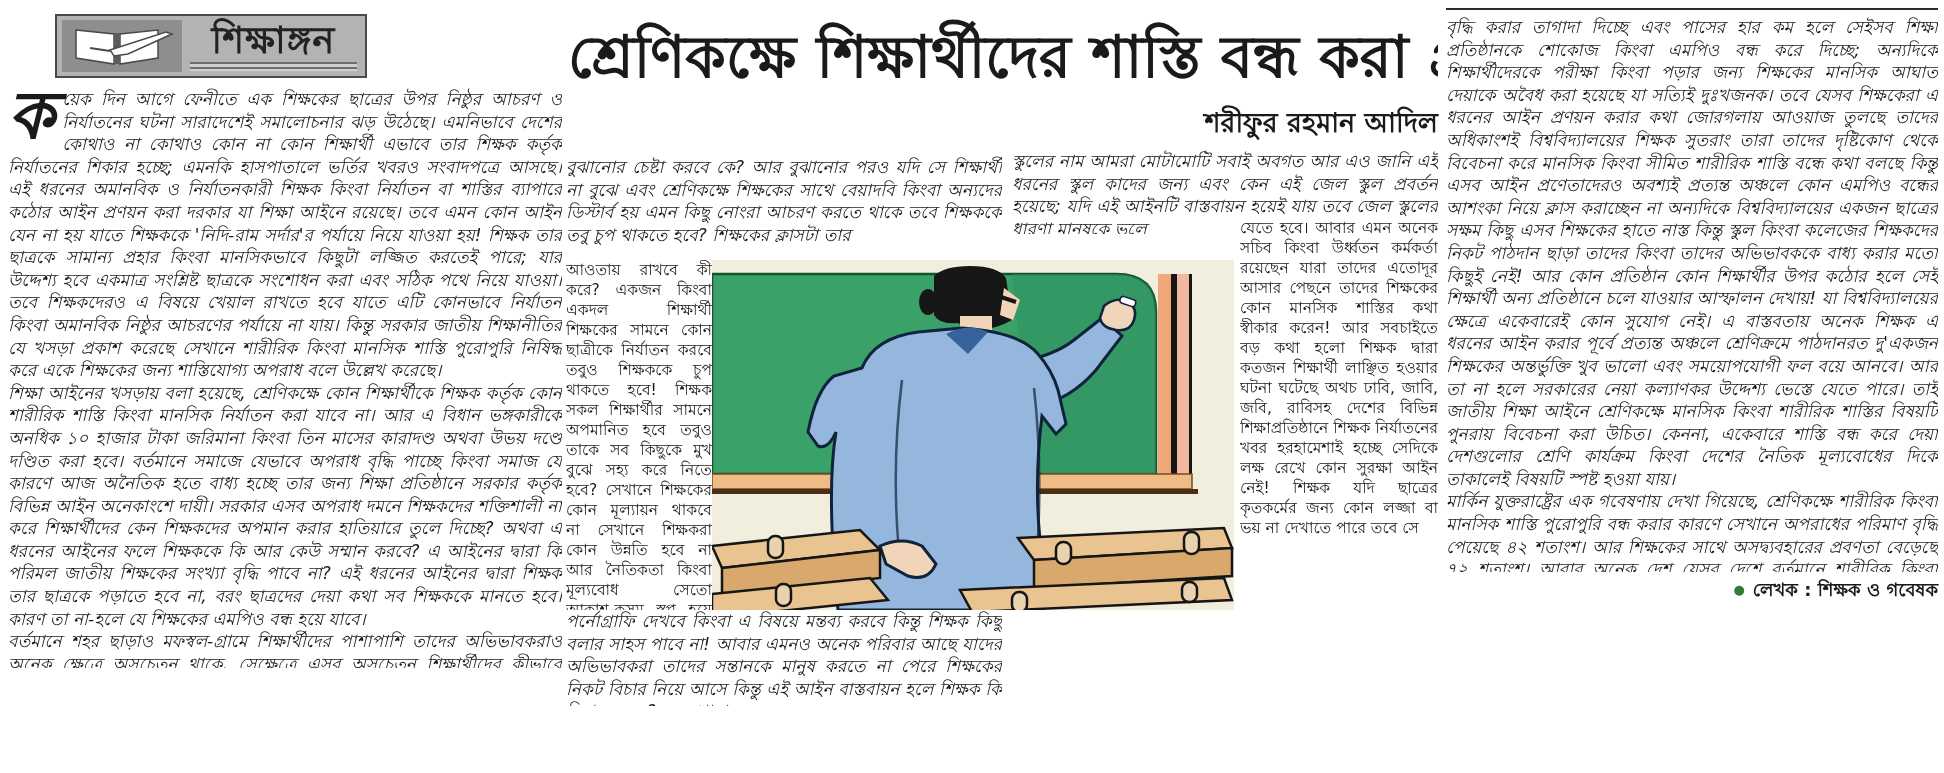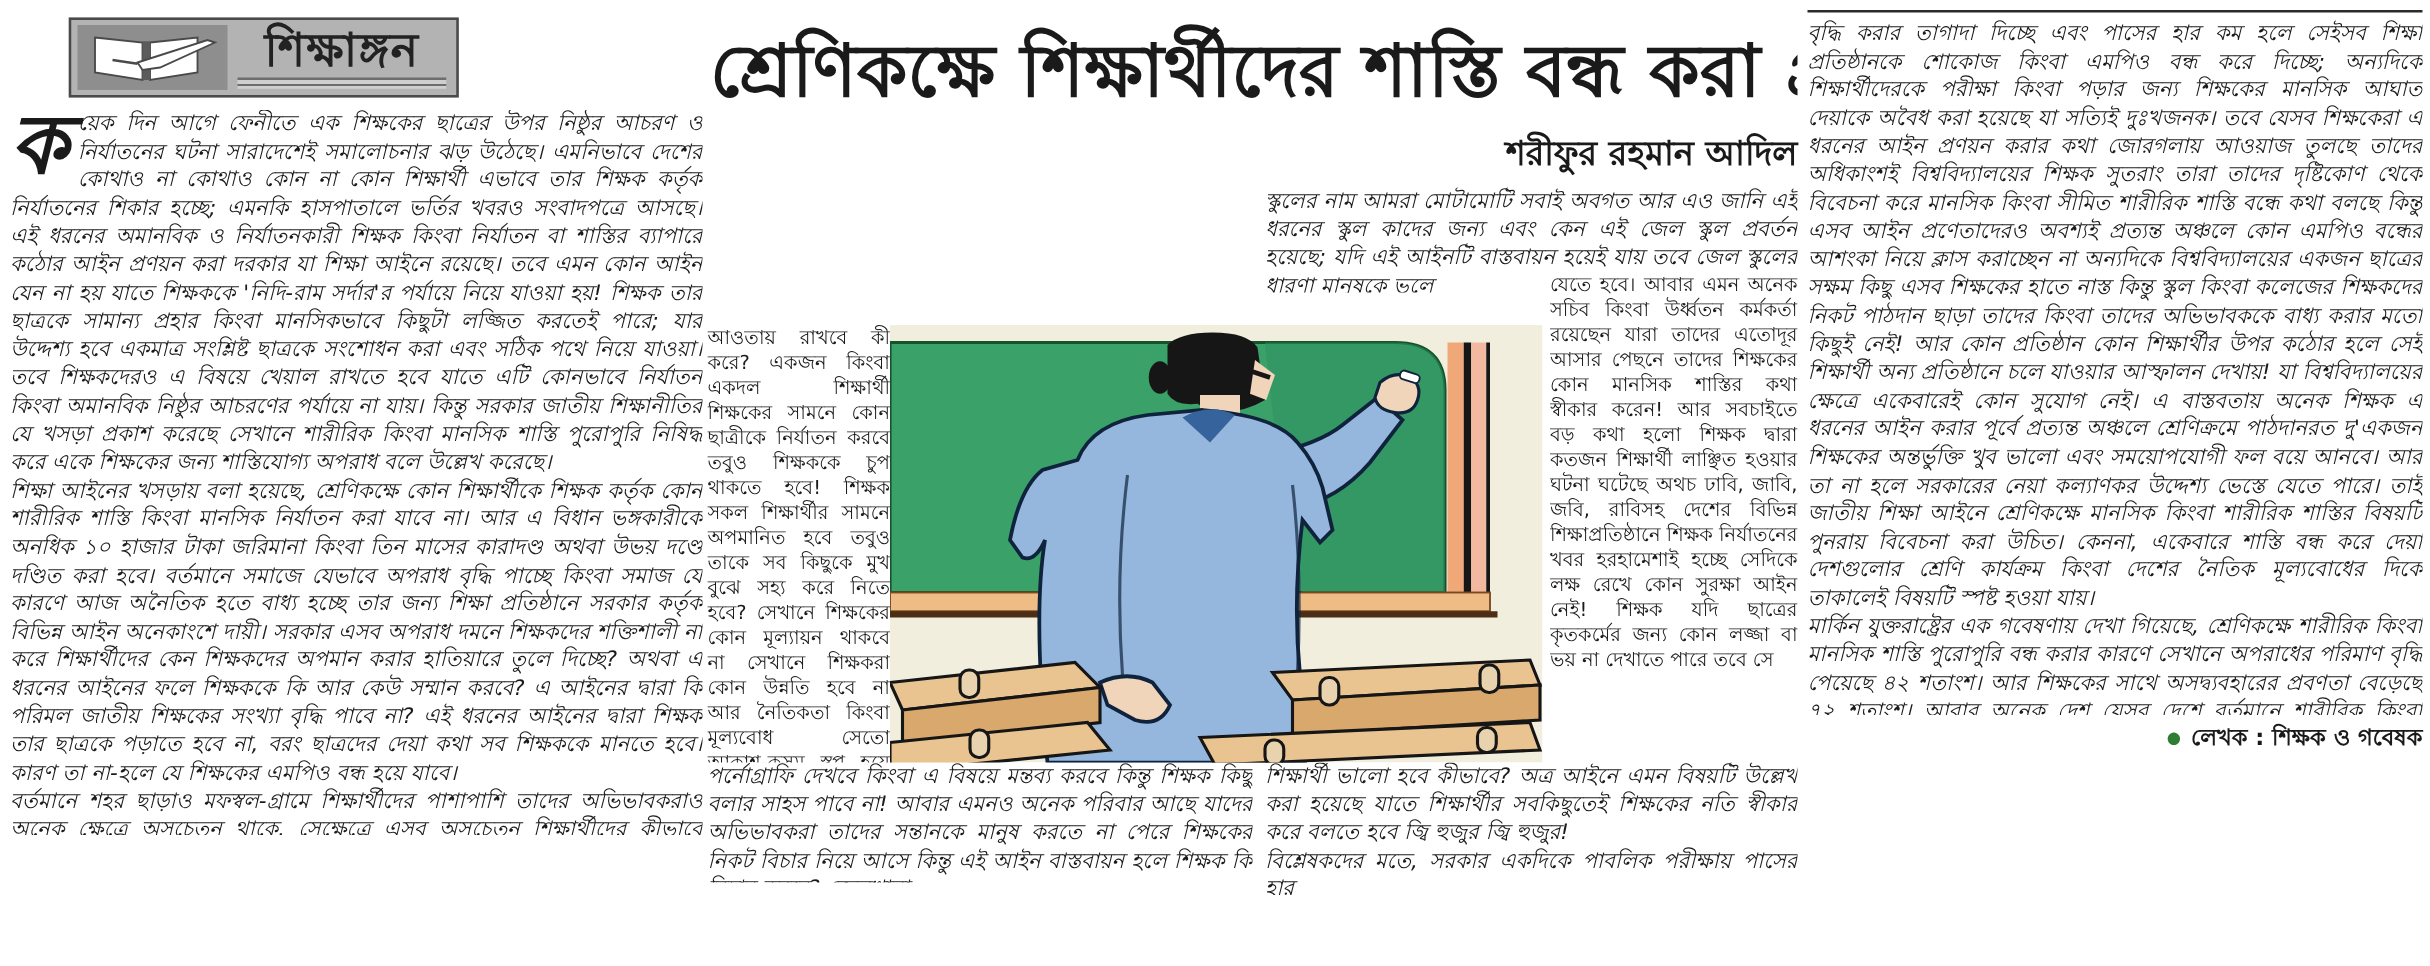--- a/index.html
+++ b/index.html
@@ -93,29 +93,26 @@
 
   <div class="abs headline">শ্রেণিকক্ষে শিক্ষার্থীদের শাস্তি বন্ধ করা প্রসঙ্গে</div>
   <div class="abs byline">শরীফুর রহমান আদিল</div>
 
   <div class="abs left-col body-text">
     <p><span class="dropcap">ক</span><span>য়েক দিন আগে ফেনীতে এক শিক্ষকের ছাত্রের উপর নিষ্ঠুর আচরণ ও নির্যাতনের ঘটনা সারাদেশেই সমালোচনার ঝড় উঠেছে। এমনিভাবে দেশের কোথাও না কোথাও কোন না কোন শিক্ষার্থী এভাবে তার শিক্ষক কর্তৃক নির্যাতনের শিকার হচ্ছে; এমনকি হাসপাতালে ভর্তির খবরও সংবাদপত্রে আসছে। এই ধরনের অমানবিক ও নির্যাতনকারী শিক্ষক কিংবা নির্যাতন বা শাস্তির ব্যাপারে কঠোর আইন প্রণয়ন করা দরকার যা শিক্ষা আইনে রয়েছে। তবে এমন কোন আইন যেন না হয় যাতে শিক্ষককে 'নিদি-রাম সর্দার'র পর্যায়ে নিয়ে যাওয়া হয়! শিক্ষক তার ছাত্রকে সামান্য প্রহার কিংবা মানসিকভাবে কিছুটা লজ্জিত করতেই পারে; যার উদ্দেশ্য হবে একমাত্র সংশ্লিষ্ট ছাত্রকে সংশোধন করা এবং সঠিক পথে নিয়ে যাওয়া। তবে শিক্ষকদেরও এ বিষয়ে খেয়াল রাখতে হবে যাতে এটি কোনভাবে নির্যাতন কিংবা অমানবিক নিষ্ঠুর আচরণের পর্যায়ে না যায়। কিন্তু সরকার জাতীয় শিক্ষানীতির যে খসড়া প্রকাশ করেছে সেখানে শারীরিক কিংবা মানসিক শাস্তি পুরোপুরি নিষিদ্ধ করে একে শিক্ষকের জন্য শাস্তিযোগ্য অপরাধ বলে উল্লেখ করেছে।</span></p>
     <p>শিক্ষা আইনের খসড়ায় বলা হয়েছে, শ্রেণিকক্ষে কোন শিক্ষার্থীকে শিক্ষক কর্তৃক কোন শারীরিক শাস্তি কিংবা মানসিক নির্যাতন করা যাবে না। আর এ বিধান ভঙ্গকারীকে অনধিক ১০ হাজার টাকা জরিমানা কিংবা তিন মাসের কারাদণ্ড অথবা উভয় দণ্ডে দণ্ডিত করা হবে। বর্তমানে সমাজে যেভাবে অপরাধ বৃদ্ধি পাচ্ছে কিংবা সমাজ যে কারণে আজ অনৈতিক হতে বাধ্য হচ্ছে তার জন্য শিক্ষা প্রতিষ্ঠানে সরকার কর্তৃক বিভিন্ন আইন অনেকাংশে দায়ী। সরকার এসব অপরাধ দমনে শিক্ষকদের শক্তিশালী না করে শিক্ষার্থীদের কেন শিক্ষকদের অপমান করার হাতিয়ারে তুলে দিচ্ছে? অথবা এ ধরনের আইনের ফলে শিক্ষককে কি আর কেউ সম্মান করবে? এ আইনের দ্বারা কি পরিমল জাতীয় শিক্ষকের সংখ্যা বৃদ্ধি পাবে না? এই ধরনের আইনের দ্বারা শিক্ষক তার ছাত্রকে পড়াতে হবে না, বরং ছাত্রদের দেয়া কথা সব শিক্ষককে মানতে হবে। কারণ তা না-হলে যে শিক্ষকের এমপিও বন্ধ হয়ে যাবে।</p>
     <p>বর্তমানে শহর ছাড়াও মফস্বল-গ্রামে শিক্ষার্থীদের পাশাপাশি তাদের অভিভাবকরাও অনেক ক্ষেত্রে অসচেতন থাকে, সেক্ষেত্রে এসব অসচেতন শিক্ষার্থীদের কীভাবে পড়ায় মনোযোগী করা হবে? যেহেতু এটি একটি সমন্বিত শ্রেণিকক্ষ থেকে তাই এসব শ্রেণিকক্ষে দুই প্রকৃতির শিক্ষার্থীদের</p>
   </div>
 
+  <div class="abs cl-top body-text">বুঝানোর চেষ্টা করবে কে? আর বুঝানোর পরও যদি সে শিক্ষার্থী না বুঝে এবং শ্রেণিকক্ষে শিক্ষকের সাথে বেয়াদবি কিংবা অন্যদের ডিস্টার্ব হয় এমন কিছু নোংরা আচরণ করতে থাকে তবে শিক্ষককে তবু চুপ থাকতে হবে? শিক্ষকের ক্লাসটা তার</div>
   <div class="abs cl-side narrow-text">আওতায় রাখবে কী করে? একজন কিংবা একদল শিক্ষার্থী শিক্ষকের সামনে কোন ছাত্রীকে নির্যাতন করবে তবুও শিক্ষককে চুপ থাকতে হবে! শিক্ষক সকল শিক্ষার্থীর সামনে অপমানিত হবে তবুও তাকে সব কিছুকে মুখ বুঝে সহ্য করে নিতে হবে? সেখানে শিক্ষকের কোন মূল্যায়ন থাকবে না সেখানে শিক্ষকরা কোন উন্নতি হবে না আর নৈতিকতা কিংবা মূল্যবোধ সেতো আকাশ-কুসুম স্বপ্ন হয়ে যাবে। এমনও হওয়ার সম্ভাবনা থাকবে যে শ্রেণিকক্ষে পাঁচ-ছয় জন একসাথে হয়ে শিক্ষকের সামনে ভারতীয় গান কিংবা</div>
   <div class="abs cl-bottom body-text">পর্নোগ্রাফি দেখবে কিংবা এ বিষয়ে মন্তব্য করবে কিন্তু শিক্ষক কিছু বলার সাহস পাবে না! আবার এমনও অনেক পরিবার আছে যাদের অভিভাবকরা তাদের সন্তানকে মানুষ করতে না পেরে শিক্ষকের নিকট বিচার নিয়ে আসে কিন্তু এই আইন বাস্তবায়ন হলে শিক্ষক কি বিচার করবে? জেলখানা</div>
 
   <div class="abs cr-top body-text">স্কুলের নাম আমরা মোটামোটি সবাই অবগত আর এও জানি এই ধরনের স্কুল কাদের জন্য এবং কেন এই জেল স্কুল প্রবর্তন হয়েছে; যদি এই আইনটি বাস্তবায়ন হয়েই যায় তবে জেল স্কুলের ধারণা মানুষকে ভুলে</div>
   <div class="abs cr-side narrow-text">যেতে হবে। আবার এমন অনেক সচিব কিংবা উর্ধ্বতন কর্মকর্তা রয়েছেন যারা তাদের এতোদূর আসার পেছনে তাদের শিক্ষকের কোন মানসিক শাস্তির কথা স্বীকার করেন! আর সবচাইতে বড় কথা হলো শিক্ষক দ্বারা কতজন শিক্ষার্থী লাঞ্ছিত হওয়ার ঘটনা ঘটেছে অথচ ঢাবি, জাবি, জবি, রাবিসহ দেশের বিভিন্ন শিক্ষাপ্রতিষ্ঠানে শিক্ষক নির্যাতনের খবর হরহামেশাই হচ্ছে সেদিকে লক্ষ রেখে কোন সুরক্ষা আইন নেই! শিক্ষক যদি ছাত্রের কৃতকর্মের জন্য কোন লজ্জা বা ভয় না দেখাতে পারে তবে সে</div>
-  <div class="abs cr-bottom body-text">
-    <p>শিক্ষার্থী ভালো হবে কীভাবে? অত্র আইনে এমন বিষয়টি উল্লেখ করা হয়েছে যাতে শিক্ষার্থীর সবকিছুতেই শিক্ষকের নতি স্বীকার করে বলতে হবে জ্বি হুজুর জ্বি হুজুর!</p>
-    <p>বিশ্লেষকদের মতে, সরকার একদিকে পাবলিক পরীক্ষায় পাসের হার</p>
-  </div>
 
   <div class="abs right-rule"></div>
   <div class="abs right-col body-text">
     <p>বৃদ্ধি করার তাগাদা দিচ্ছে এবং পাসের হার কম হলে সেইসব শিক্ষা প্রতিষ্ঠানকে শোকোজ কিংবা এমপিও বন্ধ করে দিচ্ছে; অন্যদিকে শিক্ষার্থীদেরকে পরীক্ষা কিংবা পড়ার জন্য শিক্ষকের মানসিক আঘাত দেয়াকে অবৈধ করা হয়েছে যা সত্যিই দুঃখজনক। তবে যেসব শিক্ষকেরা এ ধরনের আইন প্রণয়ন করার কথা জোরগলায় আওয়াজ তুলছে তাদের অধিকাংশই বিশ্ববিদ্যালয়ের শিক্ষক সুতরাং তারা তাদের দৃষ্টিকোণ থেকে বিবেচনা করে মানসিক কিংবা সীমিত শারীরিক শাস্তি বন্ধে কথা বলছে কিন্তু এসব আইন প্রণেতাদেরও অবশ্যই প্রত্যন্ত অঞ্চলে কোন এমপিও বন্ধের আশংকা নিয়ে ক্লাস করাচ্ছেন না অন্যদিকে বিশ্ববিদ্যালয়ের একজন ছাত্রের সক্ষম কিছু এসব শিক্ষকের হাতে নাস্ত কিন্তু স্কুল কিংবা কলেজের শিক্ষকদের নিকট পাঠদান ছাড়া তাদের কিংবা তাদের অভিভাবককে বাধ্য করার মতো কিছুই নেই! আর কোন প্রতিষ্ঠান কোন শিক্ষার্থীর উপর কঠোর হলে সেই শিক্ষার্থী অন্য প্রতিষ্ঠানে চলে যাওয়ার আস্ফালন দেখায়! যা বিশ্ববিদ্যালয়ের ক্ষেত্রে একেবারেই কোন সুযোগ নেই। এ বাস্তবতায় অনেক শিক্ষক এ ধরনের আইন করার পূর্বে প্রত্যন্ত অঞ্চলে শ্রেণিক্রমে পাঠদানরত দু'একজন শিক্ষকের অন্তর্ভুক্তি খুব ভালো এবং সময়োপযোগী ফল বয়ে আনবে। আর তা না হলে সরকারের নেয়া কল্যাণকর উদ্দেশ্য ভেস্তে যেতে পারে। তাই জাতীয় শিক্ষা আইনে শ্রেণিকক্ষে মানসিক কিংবা শারীরিক শাস্তির বিষয়টি পুনরায় বিবেচনা করা উচিত। কেননা, একেবারে শাস্তি বন্ধ করে দেয়া দেশগুলোর শ্রেণি কার্যক্রম কিংবা দেশের নৈতিক মূল্যবোধের দিকে তাকালেই বিষয়টি স্পষ্ট হওয়া যায়।</p>
     <p>মার্কিন যুক্তরাষ্ট্রের এক গবেষণায় দেখা গিয়েছে, শ্রেণিকক্ষে শারীরিক কিংবা মানসিক শাস্তি পুরোপুরি বন্ধ করার কারণে সেখানে অপরাধের পরিমাণ বৃদ্ধি পেয়েছে ৪২ শতাংশ। আর শিক্ষকের সাথে অসদ্ব্যবহারের প্রবণতা বেড়েছে ৭২ শতাংশ। আবার অনেক দেশ যেসব দেশে বর্তমানে শারীরিক কিংবা মানসিক শাস্তিতে নিষেধাজ্ঞা রয়েছে সেসব দেশের অনেকেই পুনরায় শ্রেণিকক্ষে শারীরিক কিংবা মানসিক শাস্তি চালুর চিন্তাভাবনা করছে।</p>
 
   </div>
 
   <div class="abs author-credit">
     <span class="author-bullet">●</span><span>লেখক : শিক্ষক ও গবেষক</span>

